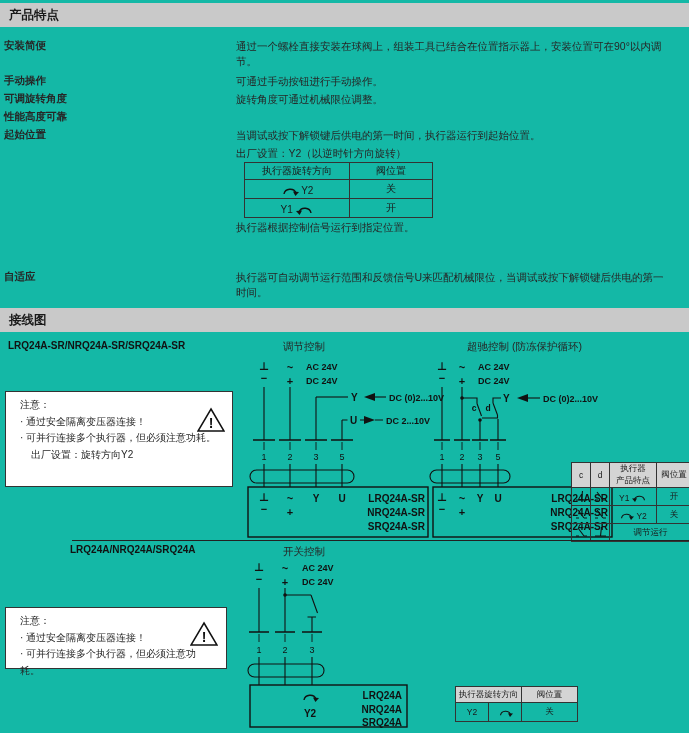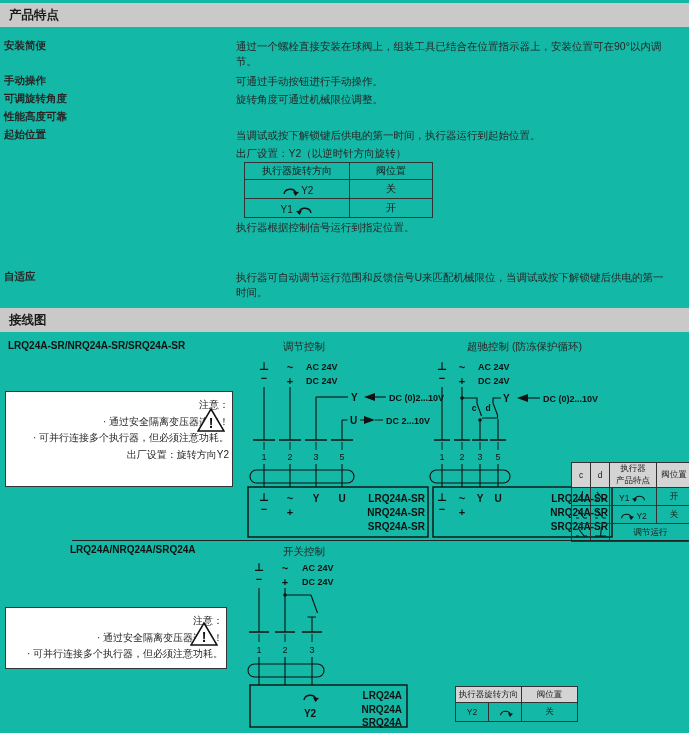--- a/index.html
+++ b/index.html
@@ -9,21 +9,21 @@
        font-weight:bold;font-size:12.5px;line-height:24px;padding-left:9px;box-sizing:border-box;color:#1a1a1a;}
   .flabel{position:absolute;left:4px;width:235px;text-align:left;font-weight:bold;font-size:10.5px;white-space:nowrap;}
   .ftext{position:absolute;left:236px;width:438px;font-size:10.5px;line-height:15px;}
   .smalltitle{position:absolute;font-weight:bold;font-size:10px;white-space:nowrap;color:#111;}
   .dgtitle{position:absolute;font-size:10.5px;white-space:nowrap;margin-left:30px;}
   table.t{border-collapse:collapse;font-size:10px;color:#1a1a1a;table-layout:fixed;}
   table.t td,table.t th{border:1px solid #333;text-align:center;padding:0;vertical-align:middle;
         font-weight:normal;overflow:hidden;white-space:nowrap;}
   table.t th.hd{background:#d4d4d4;}
   .notebox{position:absolute;border:1.4px solid #333;font-size:10px;line-height:16.5px;
-        padding:5px 3px;box-sizing:border-box;background:#fff;text-align:right;}
+        padding:5px 14px;box-sizing:border-box;background:#fff;}
   .notebox .indent{margin-left:11px;}
   .warn{position:absolute;}
   .divider{position:absolute;height:1.4px;background:#222;}
   svg.dg{position:absolute;overflow:visible;}
   svg.dg text{fill:#111;font-weight:bold;font-size:9px;font-family:"Liberation Sans","DejaVu Sans",sans-serif;}
   svg.dg text.tsym{font-size:11px;}
   svg.dg text.tnum{font-weight:normal;font-size:9px;}
   svg.dg text.big{font-size:10px;}
   svg.dg text.sm{font-size:8.5px;}
   .mid{text-anchor:middle;} .end{text-anchor:end;}

